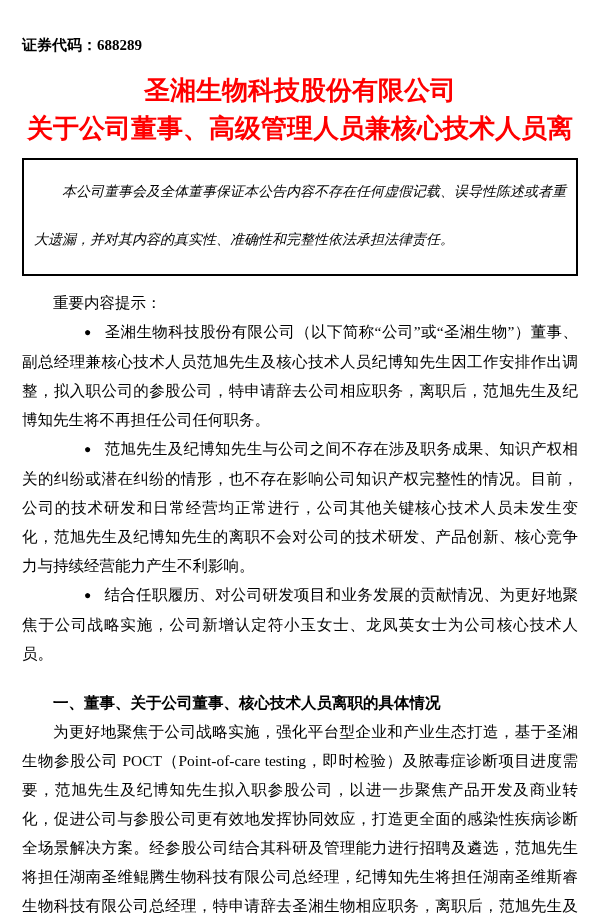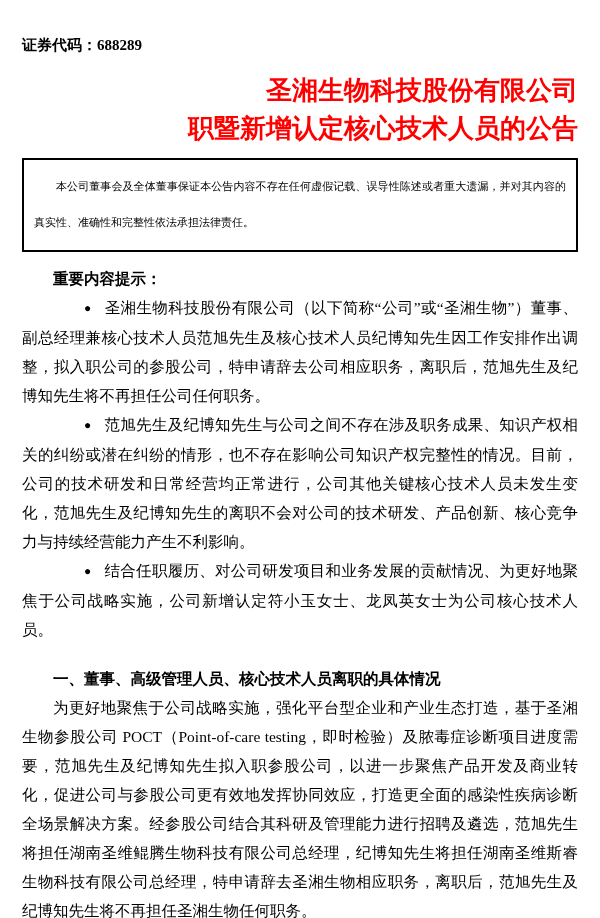--- a/index.html
+++ b/index.html
@@ -18,45 +18,46 @@
   .doc-header {
     display: flex;
     justify-content: space-between;
     align-items: baseline;
     font-weight: bold;
     font-size: 15px;
     line-height: 20px;
   }
   .doc-title {
     margin-top: 16px;
-    text-align: right;
+    text-align: center;
     font-weight: bold;
     font-size: 26px;
     line-height: 38px;
     color: #ff0000;
     font-family: "Liberation Sans", "DejaVu Sans", sans-serif;
   }
   .disclaimer-box {
     margin-top: 11px;
     border: 2px solid #000000;
     padding: 8px 10px 10px 10px;
   }
   .disclaimer-box p {
-    font-size: 11px;
-    line-height: 36px;
+    font-style: italic;
+    font-size: 14px;
+    line-height: 48px;
     text-indent: 2em;
     text-align: justify;
   }
   .content {
     margin-top: 12px;
     font-size: 15.5px;
     line-height: 29px;
   }
   .notice-heading {
-    font-weight: bold;
+    font-weight: normal;
     text-indent: 2em;
   }
   .bullet-para {
     text-indent: 2em;
     text-align: justify;
   }
   .bullet-para .bullet-marker {
     display: inline-block;
     margin-right: 13px;
     font-size: 12px;
@@ -76,36 +77,36 @@
 <body>
 
 <div class="page">
 
   <div class="doc-header">
     <span>证券代码：688289</span>
   </div>
 
   <div class="doc-title" style="color: rgb(255, 0, 0);">
     <div>圣湘生物科技股份有限公司</div>
-    <div>职暨新增认定核心技术人员的公告</div>
+    <div>关于公司董事、高级管理人员兼核心技术人员离</div>
   </div>
 
   <div class="disclaimer-box">
     <p>本公司董事会及全体董事保证本公告内容不存在任何虚假记载、误导性陈述或者重大遗漏，并对其内容的真实性、准确性和完整性依法承担法律责任。</p>
   </div>
 
   <div class="content">
 
     <p class="notice-heading">重要内容提示：</p>
 
     <p class="bullet-para"><span class="bullet-marker">●</span><span>圣湘生物科技股份有限公司（以下简称“公司”或“圣湘生物”）董事、副总经理兼核心技术人员范旭先生及核心技术人员纪博知先生因工作安排作出调整，拟入职公司的参股公司，特申请辞去公司相应职务，离职后，范旭先生及纪博知先生将不再担任公司任何职务。</span></p>
 
     <p class="bullet-para"><span class="bullet-marker">●</span><span>范旭先生及纪博知先生与公司之间不存在涉及职务成果、知识产权相关的纠纷或潜在纠纷的情形，也不存在影响公司知识产权完整性的情况。目前，公司的技术研发和日常经营均正常进行，公司其他关键核心技术人员未发生变化，范旭先生及纪博知先生的离职不会对公司的技术研发、产品创新、核心竞争力与持续经营能力产生不利影响。</span></p>
 
     <p class="bullet-para"><span class="bullet-marker">●</span><span>结合任职履历、对公司研发项目和业务发展的贡献情况、为更好地聚焦于公司战略实施，公司新增认定符小玉女士、龙凤英女士为公司核心技术人员。</span></p>
 
-    <p class="section-heading">一、董事、高级管理人员、核心技术人员离职的具体情况</p>
+    <p class="section-heading">一、董事、关于公司董事、核心技术人员离职的具体情况</p>
 
     <p class="section-para">为更好地聚焦于公司战略实施，强化平台型企业和产业生态打造，基于圣湘生物参股公司 POCT（Point-of-care testing，即时检验）及脓毒症诊断项目进度需要，范旭先生及纪博知先生拟入职参股公司，以进一步聚焦产品开发及商业转化，促进公司与参股公司更有效地发挥协同效应，打造更全面的感染性疾病诊断全场景解决方案。经参股公司结合其科研及管理能力进行招聘及遴选，范旭先生将担任湖南圣维鲲腾生物科技有限公司总经理，纪博知先生将担任湖南圣维斯睿生物科技有限公司总经理，特申请辞去圣湘生物相应职务，离职后，范旭先生及纪博知先生将不再担任圣湘生物任何职务。</p>
 
   </div>
 
 </div>
 
 </body></html>

